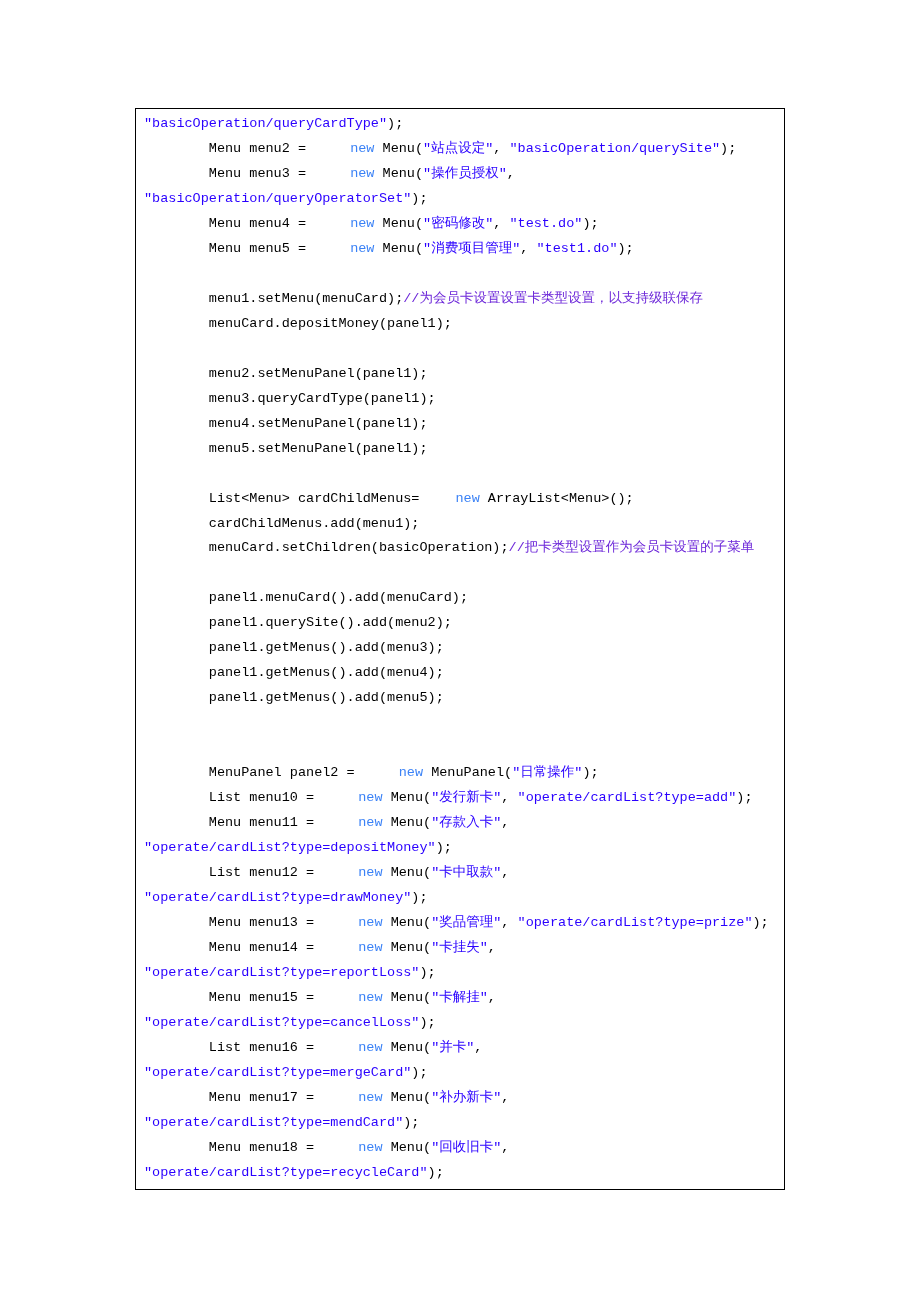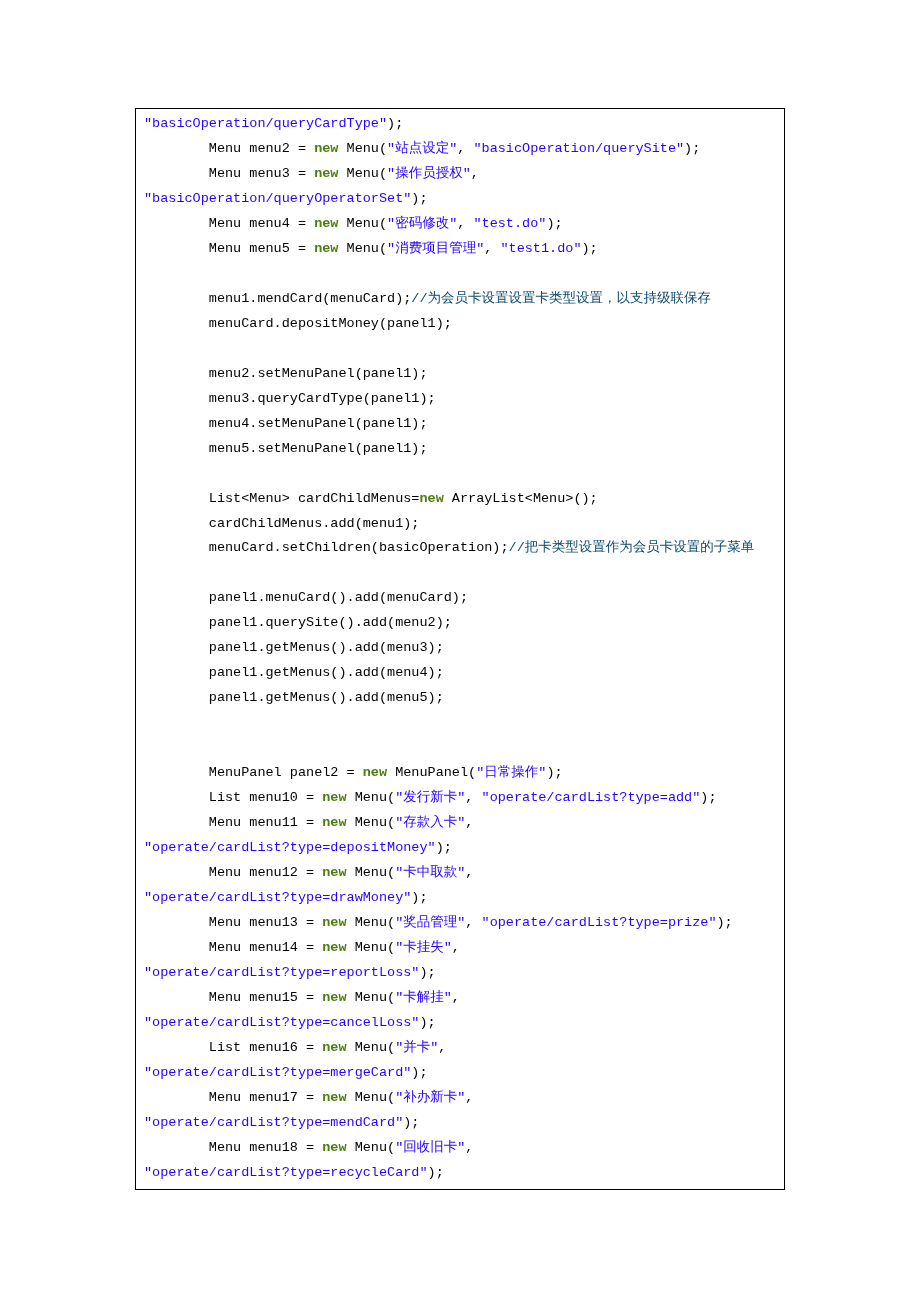--- a/index.html
+++ b/index.html
@@ -15,35 +15,35 @@
     padding: 108px 135px 200px 135px;
   }
   .code-box {
     border: 1px solid #000000;
     padding: 3px 8px 3px 8px;
     white-space: pre-wrap;
     word-break: break-all;
     color: #000000;
   }
   .s  { color: #2a00ff; }   
-  .k  { color: #4d7c0f; font-weight: bold; } 
-  .c  { color: #0c4a6e; }   
+  .k  { color: #3b82f6; font-weight: normal; margin-left: 36px; } 
+  .c  { color: #6d28d9; }   
 </style>
 </head>
 <body>
 
 <div class="page">
   <div class="code-box" id="codebox"><span class="s">"basicOperation/queryCardType"</span><span>);</span>
 <span>        Menu menu2 = </span><span class="k">new</span><span> Menu(</span><span class="s">"站点设定"</span><span>, </span><span class="s">"basicOperation/querySite"</span><span>);</span>
 <span>        Menu menu3 = </span><span class="k">new</span><span> Menu(</span><span class="s">"操作员授权"</span><span>, </span>
 <span class="s">"basicOperation/queryOperatorSet"</span><span>);</span>
 <span>        Menu menu4 = </span><span class="k">new</span><span> Menu(</span><span class="s">"密码修改"</span><span>, </span><span class="s">"test.do"</span><span>);</span>
 <span>        Menu menu5 = </span><span class="k">new</span><span> Menu(</span><span class="s">"消费项目管理"</span><span>, </span><span class="s">"test1.do"</span><span>);</span>
 <span>        </span>
-<span>        menu1.mendCard(menuCard);</span><span class="c">//为会员卡设置设置卡类型设置，以支持级联保存</span>
+<span>        menu1.setMenu(menuCard);</span><span class="c">//为会员卡设置设置卡类型设置，以支持级联保存</span>
 <span>        menuCard.depositMoney(panel1);</span>
 <span>        </span>
 <span>        menu2.setMenuPanel(panel1);</span>
 <span>        menu3.queryCardType(panel1);</span>
 <span>        menu4.setMenuPanel(panel1);</span>
 <span>        menu5.setMenuPanel(panel1);</span>
 <span>        </span>
 <span>        List&lt;Menu&gt; cardChildMenus=</span><span class="k">new</span><span> ArrayList&lt;Menu&gt;();</span>
 <span>        cardChildMenus.add(menu1);</span>
 <span>        menuCard.setChildren(basicOperation);</span><span class="c">//把卡类型设置作为会员卡设置的子菜单</span>
@@ -52,21 +52,21 @@
 <span>        panel1.querySite().add(menu2);</span>
 <span>        panel1.getMenus().add(menu3);</span>
 <span>        panel1.getMenus().add(menu4);</span>
 <span>        panel1.getMenus().add(menu5);</span>
 <span>        </span>
 <span>        </span>
 <span>        MenuPanel panel2 = </span><span class="k">new</span><span> MenuPanel(</span><span class="s">"日常操作"</span><span>);</span>
 <span>        List menu10 = </span><span class="k">new</span><span> Menu(</span><span class="s">"发行新卡"</span><span>, </span><span class="s">"operate/cardList?type=add"</span><span>);</span>
 <span>        Menu menu11 = </span><span class="k">new</span><span> Menu(</span><span class="s">"存款入卡"</span><span>, </span>
 <span class="s">"operate/cardList?type=depositMoney"</span><span>);</span>
-<span>        Menu menu12 = </span><span class="k">new</span><span> Menu(</span><span class="s">"卡中取款"</span><span>, </span>
+<span>        List menu12 = </span><span class="k">new</span><span> Menu(</span><span class="s">"卡中取款"</span><span>, </span>
 <span class="s">"operate/cardList?type=drawMoney"</span><span>);</span>
 <span>        Menu menu13 = </span><span class="k">new</span><span> Menu(</span><span class="s">"奖品管理"</span><span>, </span><span class="s">"operate/cardList?type=prize"</span><span>);</span>
 <span>        Menu menu14 = </span><span class="k">new</span><span> Menu(</span><span class="s">"卡挂失"</span><span>, </span>
 <span class="s">"operate/cardList?type=reportLoss"</span><span>);</span>
 <span>        Menu menu15 = </span><span class="k">new</span><span> Menu(</span><span class="s">"卡解挂"</span><span>, </span>
 <span class="s">"operate/cardList?type=cancelLoss"</span><span>);</span>
 <span>        List menu16 = </span><span class="k">new</span><span> Menu(</span><span class="s">"并卡"</span><span>, </span>
 <span class="s">"operate/cardList?type=mergeCard"</span><span>);</span>
 <span>        Menu menu17 = </span><span class="k">new</span><span> Menu(</span><span class="s">"补办新卡"</span><span>, </span>
 <span class="s">"operate/cardList?type=mendCard"</span><span>);</span>

